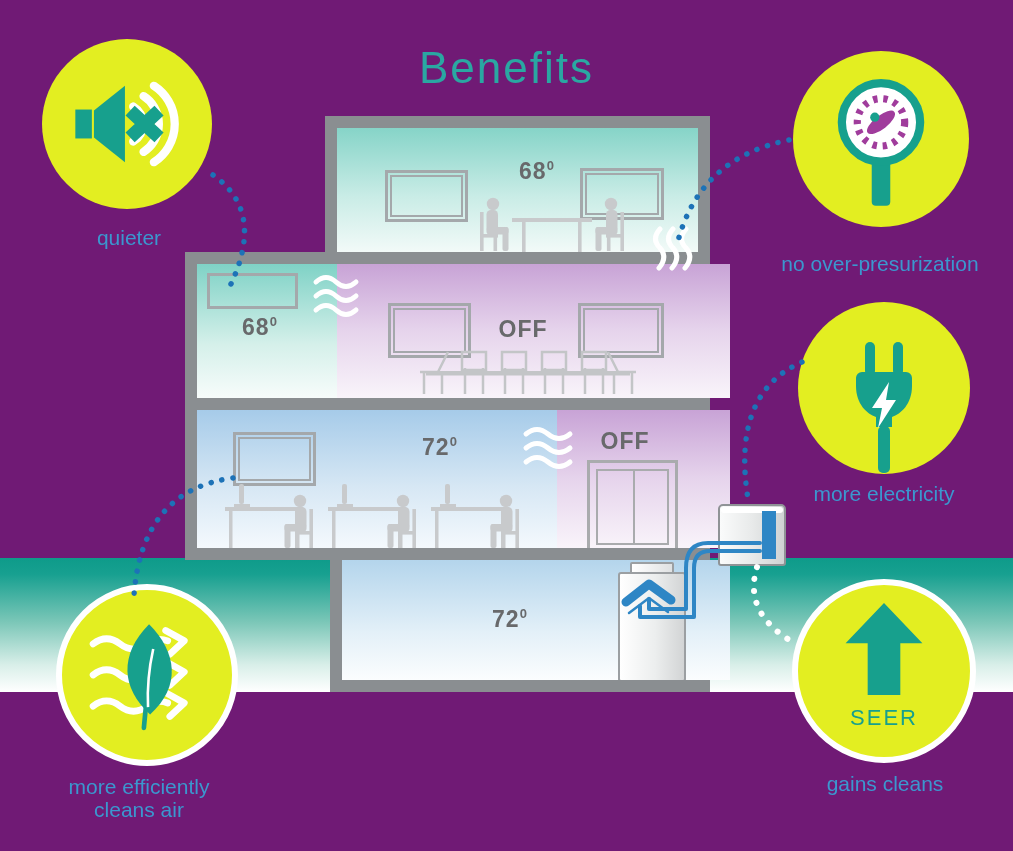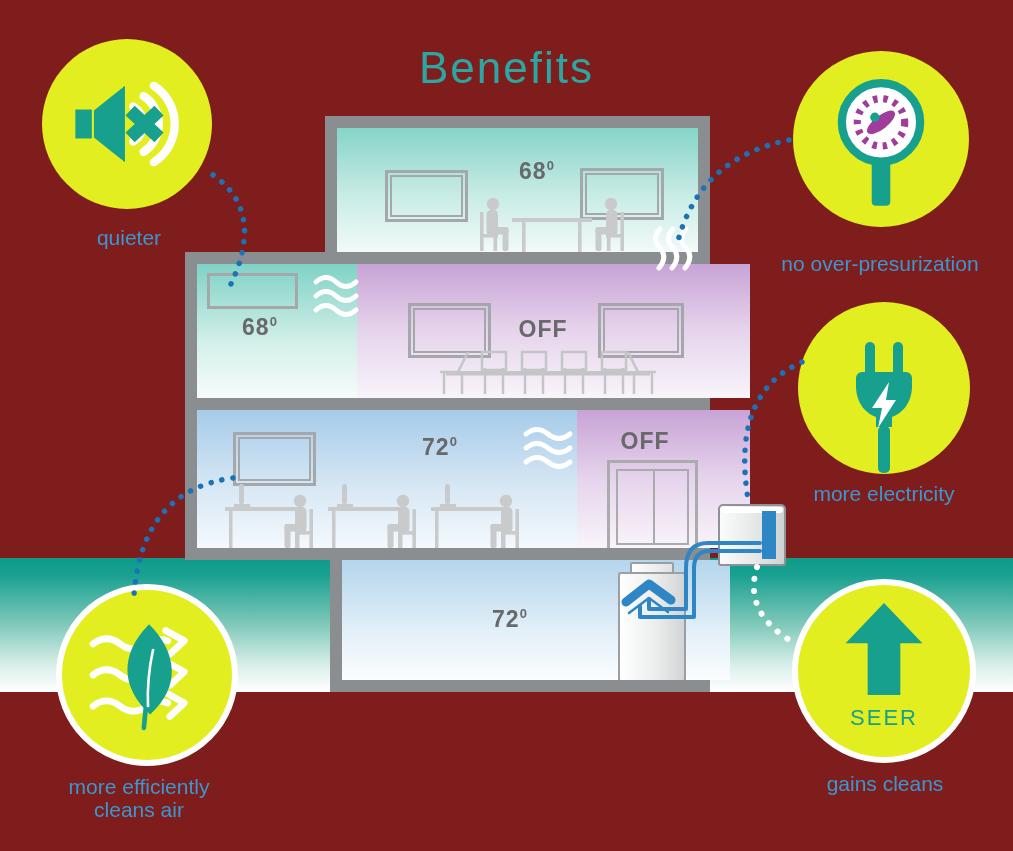--- a/index.html
+++ b/index.html
@@ -1,32 +1,32 @@
 <!DOCTYPE html>
 <html><head>
 <meta charset="utf-8">
 <style>
   html,body{margin:0;padding:0;background:#fff;}
-  .canvas{position:relative;width:1013px;height:851px;background:#7f1d1d;overflow:hidden;
+  .canvas{position:relative;width:1013px;height:851px;background:#701a75;overflow:hidden;
           font-family:"Liberation Sans",sans-serif;}
 
   
   .ground{position:absolute;left:0;top:558px;width:1013px;height:134px;z-index:1;
     background:linear-gradient(180deg,#0e9b8a 0%,#17a090 12%,#7cc7b8 48%,#d9efe9 80%,#ffffff 100%);}
 
   
   .title{position:absolute;left:0;top:14px;width:1013px;text-align:center;z-index:5;
     color:#2aa7a2;font-size:44px;font-weight:400;letter-spacing:2px;}
 
   
   .floor{position:absolute;background:#8a8e91;z-index:10;}
   .room{position:absolute;overflow:hidden;padding-left:32px;}
   .room-teal{background:linear-gradient(180deg,#86d4c8 0%,#c9ece6 55%,#f2faf8 100%);}
   .room-teal2{background:linear-gradient(180deg,#7fd2c6 0%,#d5f0ea 60%,#f7fcfb 100%);}
-  .room-purple{background:linear-gradient(180deg,#c8a3d6 0%,#e6d4ec 50%,#f9f4fa 100%);margin-left:20px;}
+  .room-purple{background:linear-gradient(180deg,#c8a3d6 0%,#e6d4ec 50%,#f9f4fa 100%);}
   .room-blue{background:linear-gradient(180deg,#a6cbe9 0%,#d6e7f4 55%,#f4f9fd 100%);}
   .room-blue2{background:linear-gradient(180deg,#b4d5ec 0%,#e3f0f8 60%,#fbfdfe 100%);}
 
   .temp{position:absolute;color:#68696b;font-weight:bold;font-size:23px;letter-spacing:1px;text-align:center;}
   .temp sup{font-size:13px;vertical-align:9px;}
 
   .unit{position:absolute;border:3px solid #a4a8ab;}
   .unit::after{content:"";position:absolute;inset:2px;border:2px solid #a4a8ab;}
   .unit--single::after{display:none;}
 

